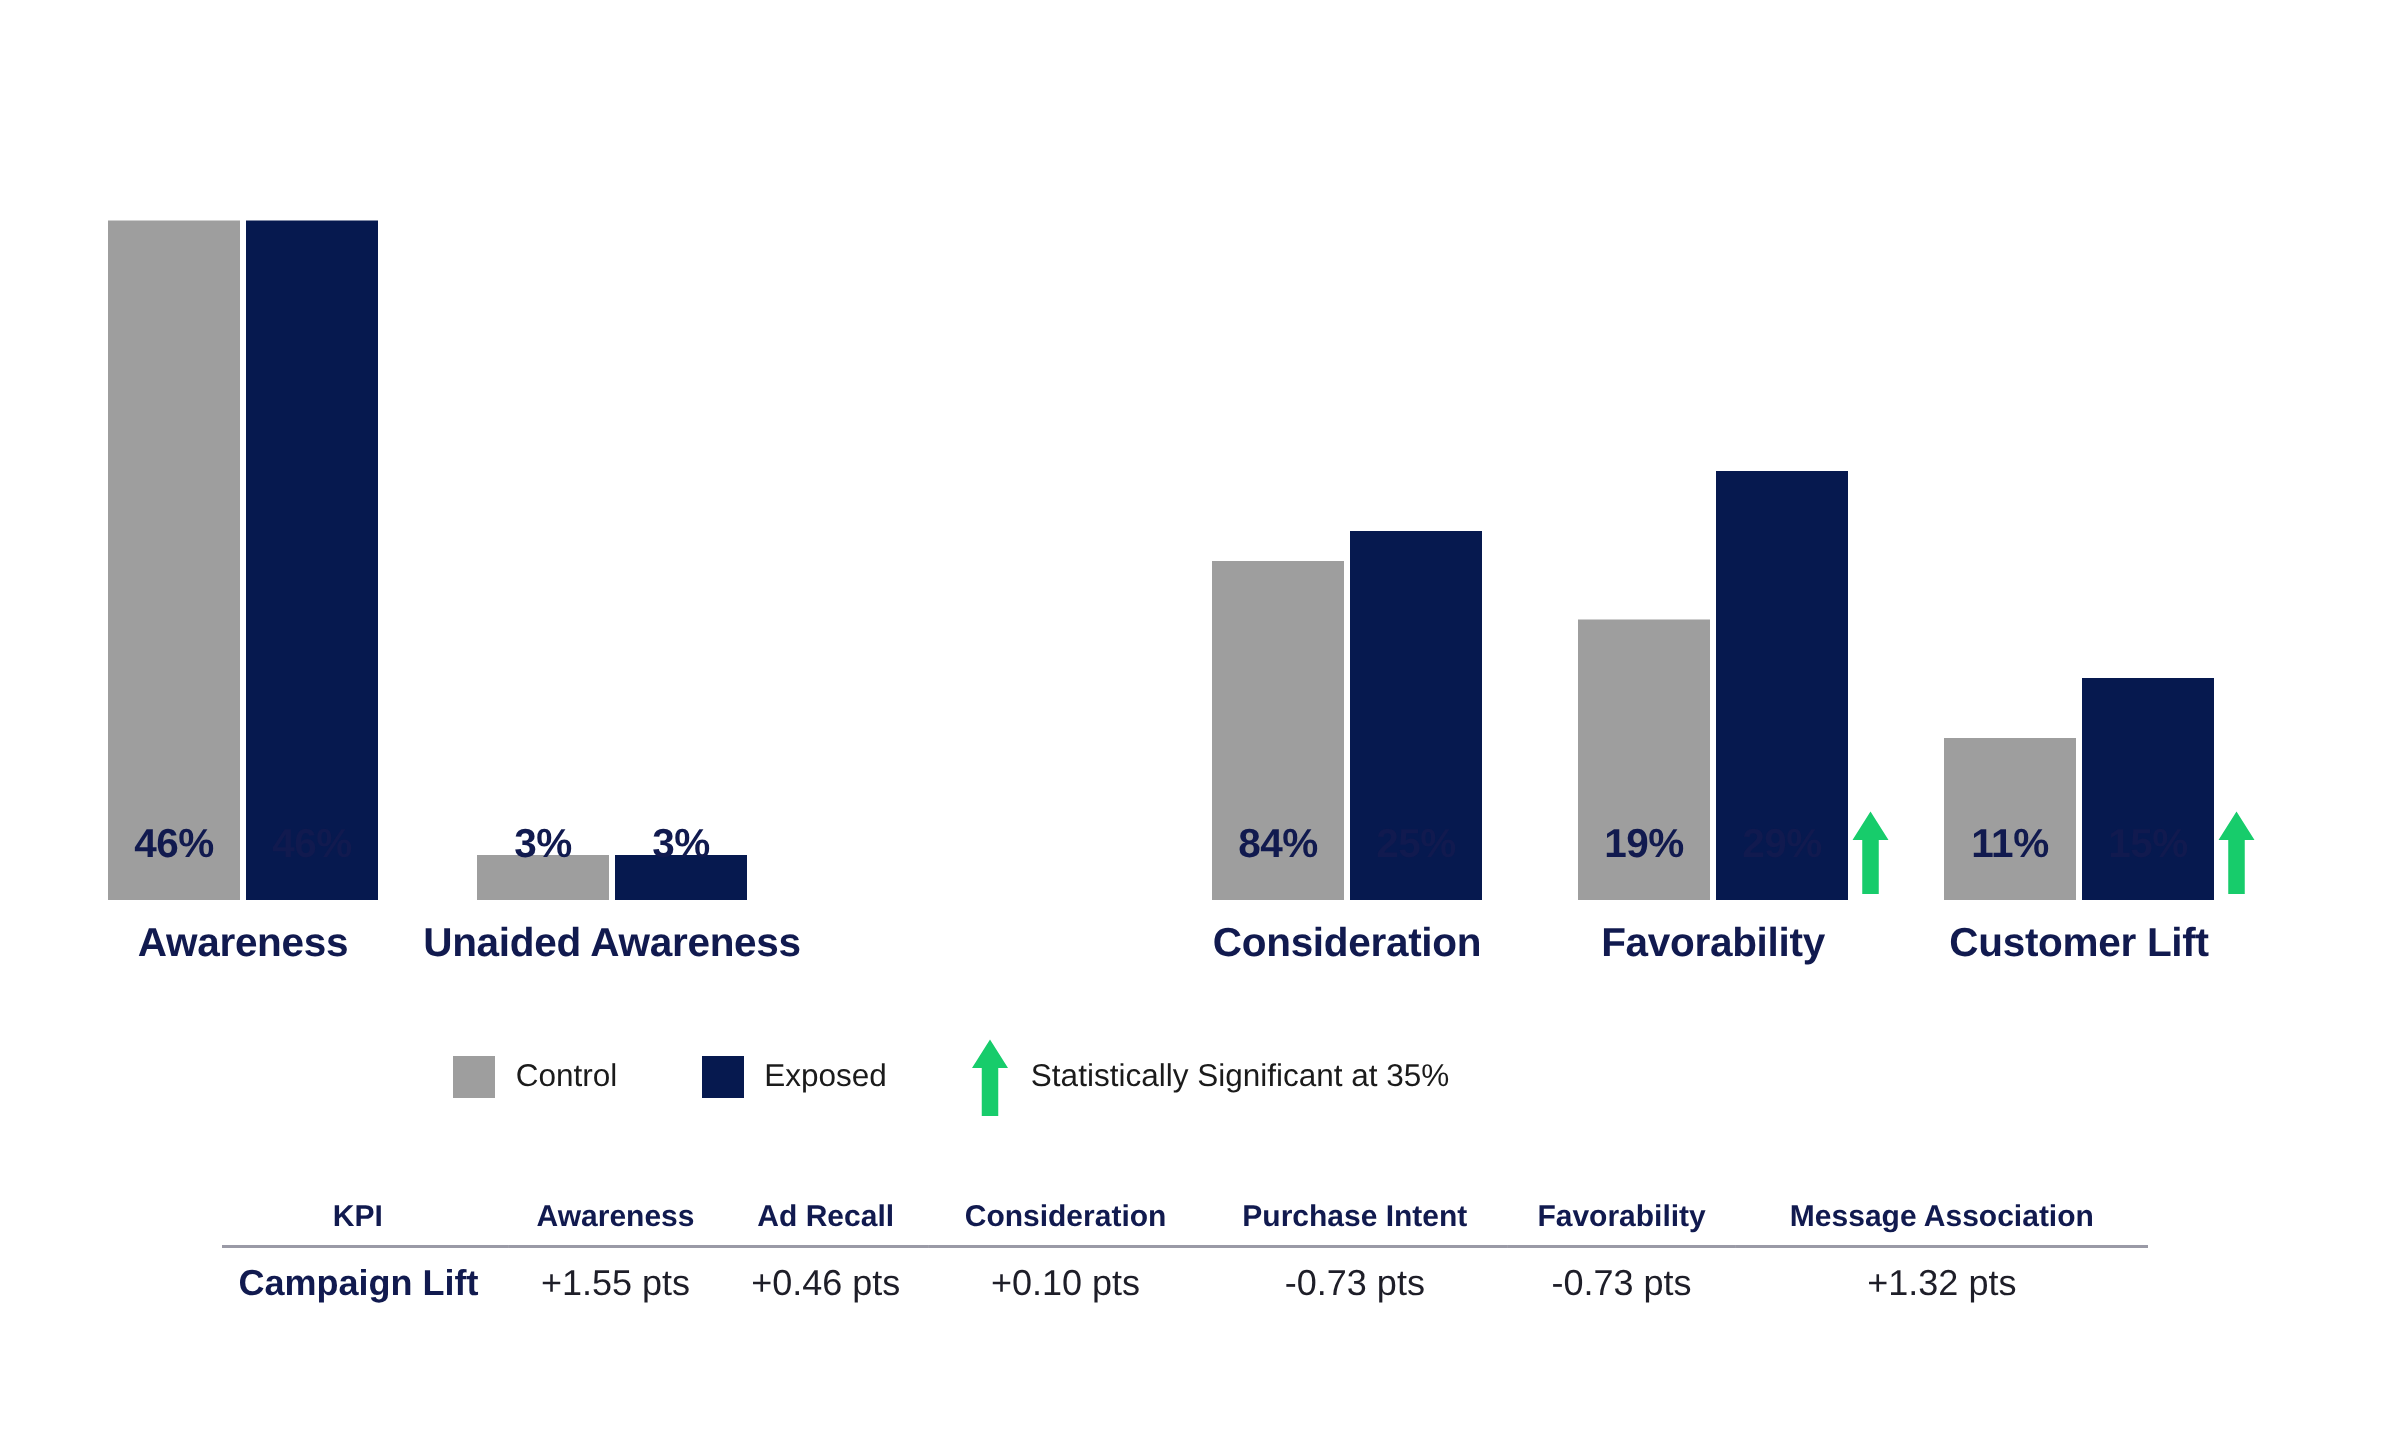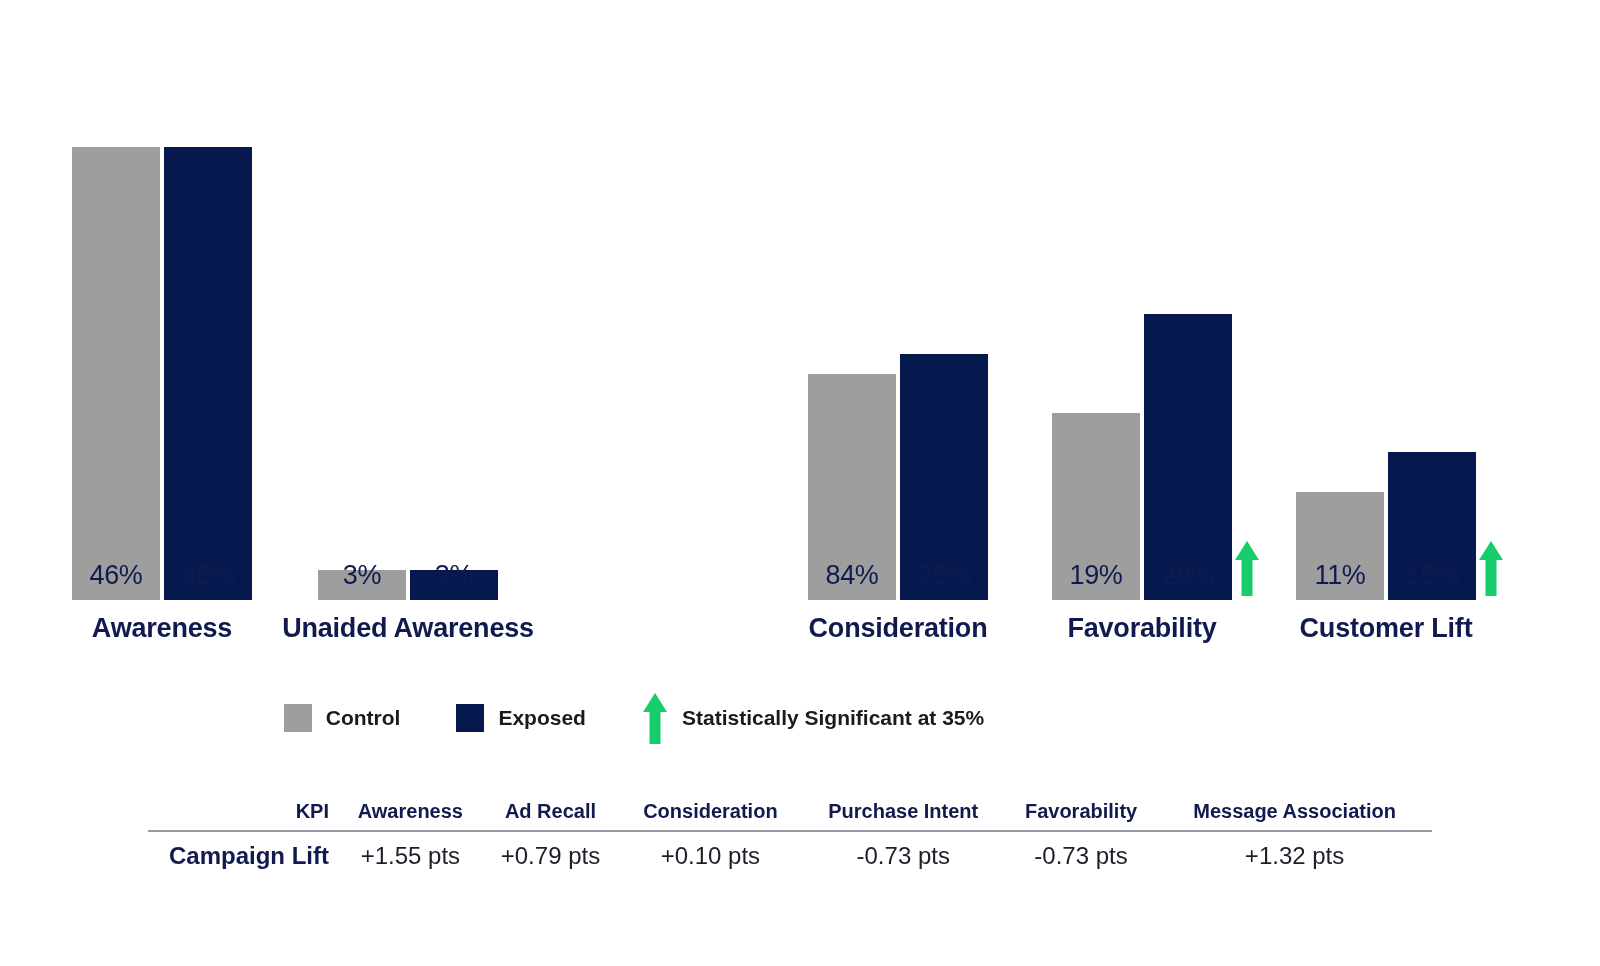--- a/index.html
+++ b/index.html
@@ -60,24 +60,24 @@
     width: 100%;
   }
   .bar.control { background: #9e9e9e; }
   .bar.exposed { background: #06194f; }
 
   .bar-value {
     position: absolute;
     left: 50%;
     transform: translateX(-50%);
     bottom: 100%;
-    margin-bottom: 9px;
+    margin-bottom: 22px;
     white-space: nowrap;
     font-size: 27px;
-    font-weight: normal;
+    font-weight: bold;
     color: #111a4f;
     letter-spacing: -0.3px;
   }
 
   .sig-arrow {
     position: absolute;
     left: 100%;
     bottom: 100%;
     margin-left: 2px;
     margin-bottom: 4px;
@@ -101,21 +101,20 @@
   
   .legend {
     position: absolute;
     left: 0;
     top: 692px;
     width: 1268px;
     display: flex;
     justify-content: center;
     align-items: center;
     gap: 0;
-    font-weight: bold;
   }
   .legend-item {
     display: flex;
     align-items: center;
   }
   .legend-swatch {
     width: 28px;
     height: 28px;
     flex: 0 0 auto;
   }
@@ -150,21 +149,20 @@
   .lift-table th {
     font-size: 20px;
     font-weight: bold;
     color: #111a4f;
     text-align: center;
     padding: 0 0 7px 0;
     white-space: nowrap;
   }
   .lift-table th.row-head,
   .lift-table td.row-head {
-    text-align: right;
     padding-right: 10px;
     width: 180px;
   }
   .lift-table thead tr {
     border-bottom: 2px solid #9a9aa6;
   }
   .lift-table td {
     font-size: 24px;
     color: #1e1e28;
     text-align: center;
@@ -297,21 +295,21 @@
           <th>Consideration</th>
           <th>Purchase Intent</th>
           <th>Favorability</th>
           <th>Message Association</th>
         </tr>
       </thead>
       <tbody>
         <tr>
           <td class="row-head">Campaign Lift</td>
           <td>+1.55 pts</td>
-          <td>+0.79 pts</td>
+          <td>+0.46 pts</td>
           <td>+0.10 pts</td>
           <td>-0.73 pts</td>
           <td>-0.73 pts</td>
           <td>+1.32 pts</td>
         </tr>
       </tbody>
     </table>
   </div>
 
 </div>

